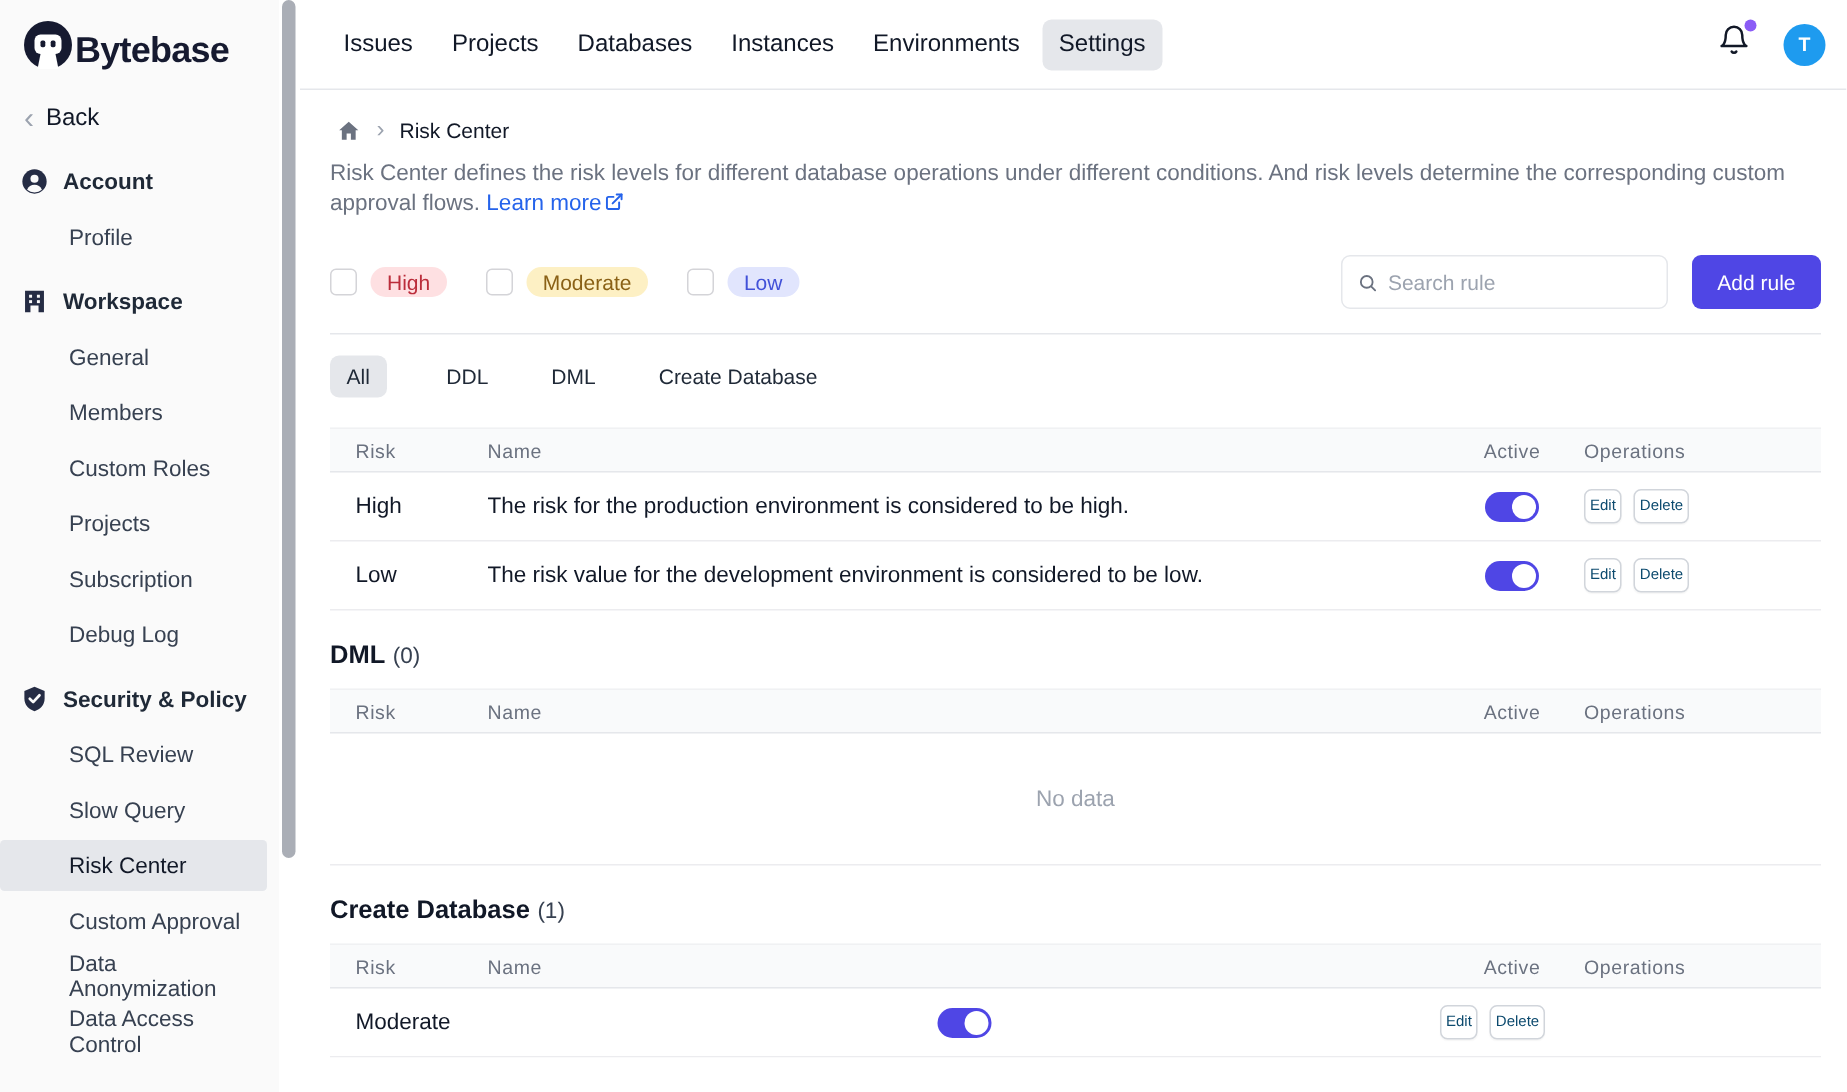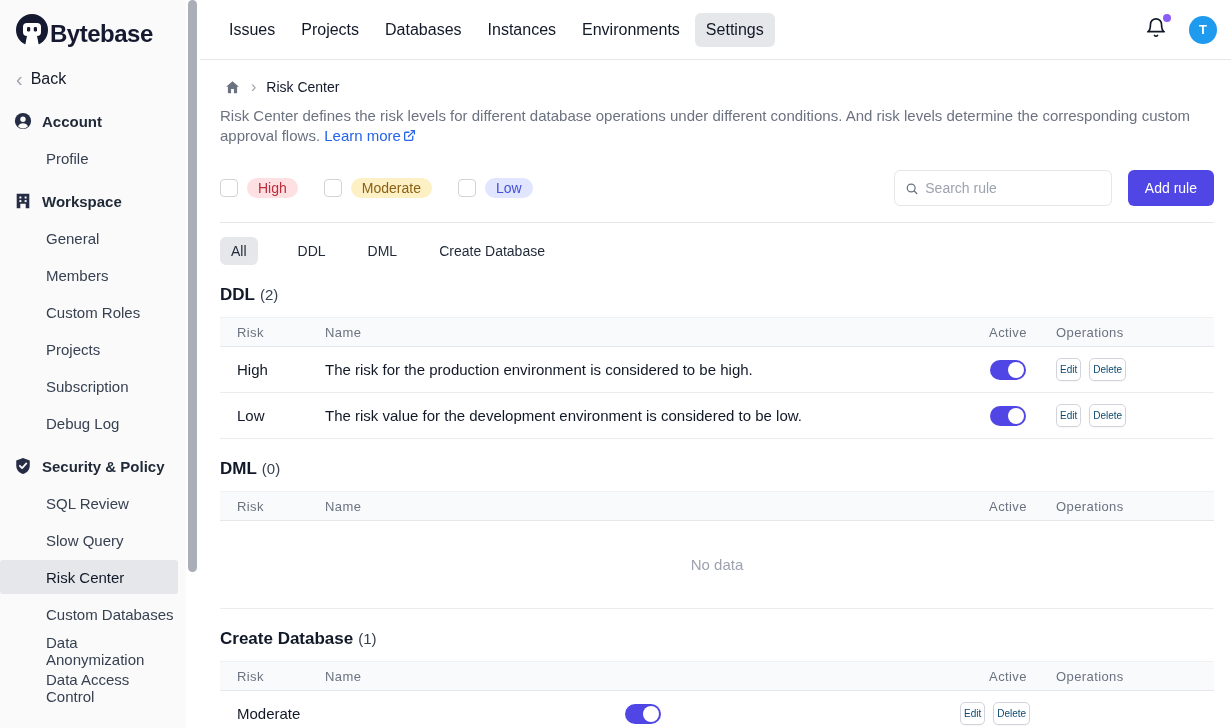--- a/index.html
+++ b/index.html
@@ -148,21 +148,21 @@
   <div class="side-item">
       <span>SQL Review</span>
     </div>
   <div class="side-item">
       <span>Slow Query</span>
     </div>
   <div class="side-item active">
       <span>Risk Center</span>
     </div>
   <div class="side-item">
-      <span>Custom Databases</span>
+      <span>Custom Approval</span>
     </div>
   <div class="side-item">
       <span>Data Anonymization</span>
     </div>
   <div class="side-item">
       <span>Data Access Control</span>
     </div>
 </aside>
 
 <div class="gutter">
@@ -232,21 +232,20 @@
     <div class="filter-divider"></div>
 
     <div class="tabs">
       <span class="tab active">All</span>
       <span class="tab">DDL</span>
       <span class="tab">DML</span>
       <span class="tab">Create Database</span>
     </div>
 
     <div class="rule-section">
-      <div class="section-title"><b>DDL</b><span class="section-count">(2)</span></div>
       <div class="rtable">
         <div class="thead">
           <span class="th risk">Risk</span>
           <span class="th">Name</span>
           <span class="th center">Active</span>
           <span class="th">Operations</span>
         </div>
         <div class="trow">
           <span class="cell risk">High</span>
           <span class="cell name">The risk for the production environment is considered to be high.</span>

